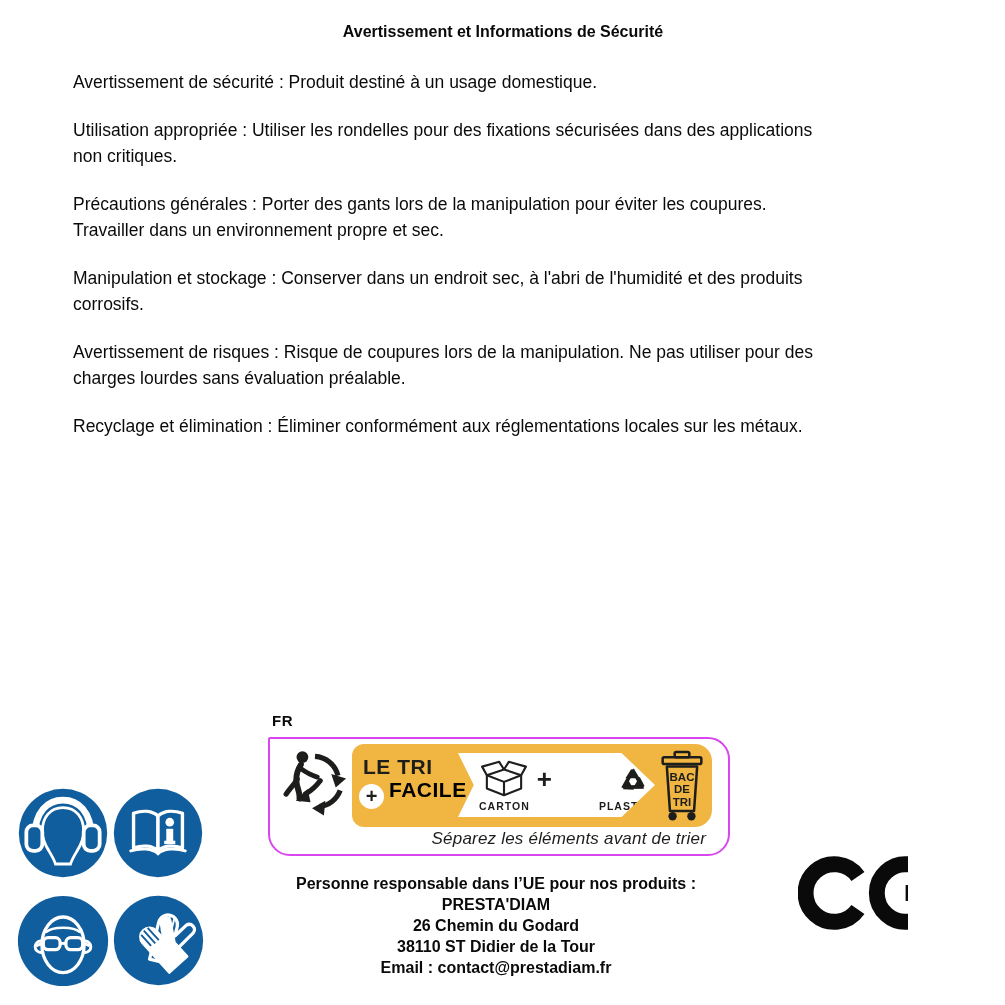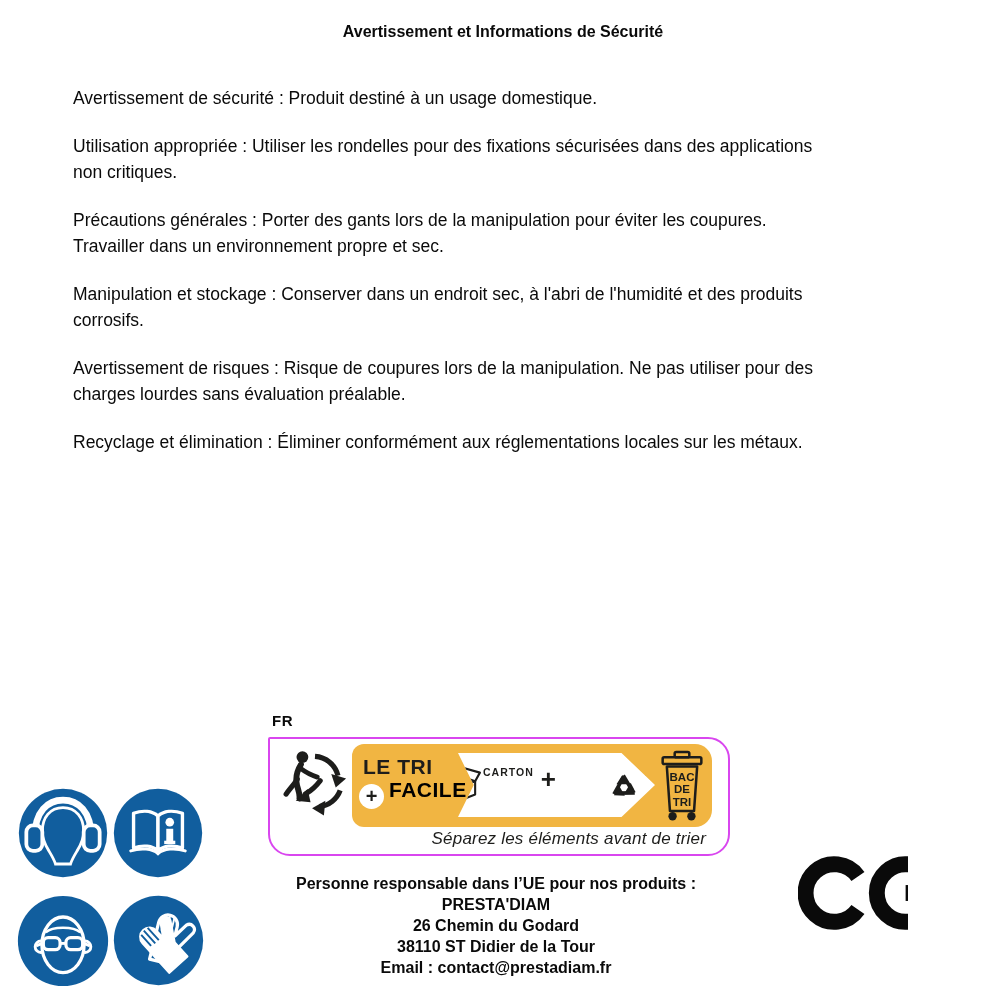--- a/index.html
+++ b/index.html
@@ -5,21 +5,21 @@
   html,body{margin:0;padding:0;background:#fff;}
   .page{
     position:relative;width:908px;height:1005px;background:#ffffff;
     font-family:"Liberation Sans",sans-serif;color:#0a0a0a;overflow:hidden;
   }
   
   .doc-title{
     position:absolute;left:73px;top:23px;width:860px;
     text-align:center;font-size:16px;font-weight:bold;
   }
-  .doc-body{position:absolute;left:73px;top:85px;width:845px;}
+  .doc-body{position:absolute;left:73px;top:69px;width:845px;}
   .doc-body p{
     margin:0 0 22px 0;font-size:17.5px;line-height:26px;
     white-space:pre-line;
   }
   
   .safety-icon{position:absolute;}
   
   .fr-code{position:absolute;left:272px;top:712px;font-size:15px;font-weight:bold;letter-spacing:.5px;}
   .tri-box{
     position:absolute;left:268px;top:737px;width:462px;height:119px;
@@ -36,21 +36,21 @@
     position:absolute;left:7px;top:40px;width:25px;height:25px;border-radius:50%;
     background:#fff;text-align:center;line-height:25px;font-size:20px;font-weight:bold;color:#1d1d1b;
   }
   .badge-line2{position:absolute;left:37px;top:34px;font-size:21px;font-weight:bold;letter-spacing:.5px;color:#000000;}
   .white-arrow{
     position:absolute;left:106px;top:9px;width:197px;height:64px;background:#fff;
     clip-path:polygon(0% 0%,83% 0%,100% 50%,83% 100%,0% 100%,8% 50%);
     display:flex;align-items:center;justify-content:center;gap:7px;
     padding:0 30px 0 24px;box-sizing:border-box;
   }
-  .material{display:flex;flex-direction:row;align-items:flex-start;margin-left:40px;}
+  .material{display:flex;flex-direction:column;align-items:center;margin-left:40px;}
   .material-label{font-size:10.5px;font-weight:bold;letter-spacing:1px;color:#1d1d1b;margin-top:1px;}
   .mid-plus{font-size:26px;font-weight:bold;color:#1d1d1b;margin-top:-12px;}
   .bin-zone{position:absolute;left:305px;top:3px;width:50px;height:77px;display:flex;align-items:flex-end;justify-content:center;}
   .tri-instruction{
     position:absolute;right:22px;top:90px;font-size:17px;font-style:italic;
     color:#1d1d1b;letter-spacing:.2px;
   }
   
   .footer-block{
     position:absolute;left:246px;top:873px;width:500px;text-align:center;

